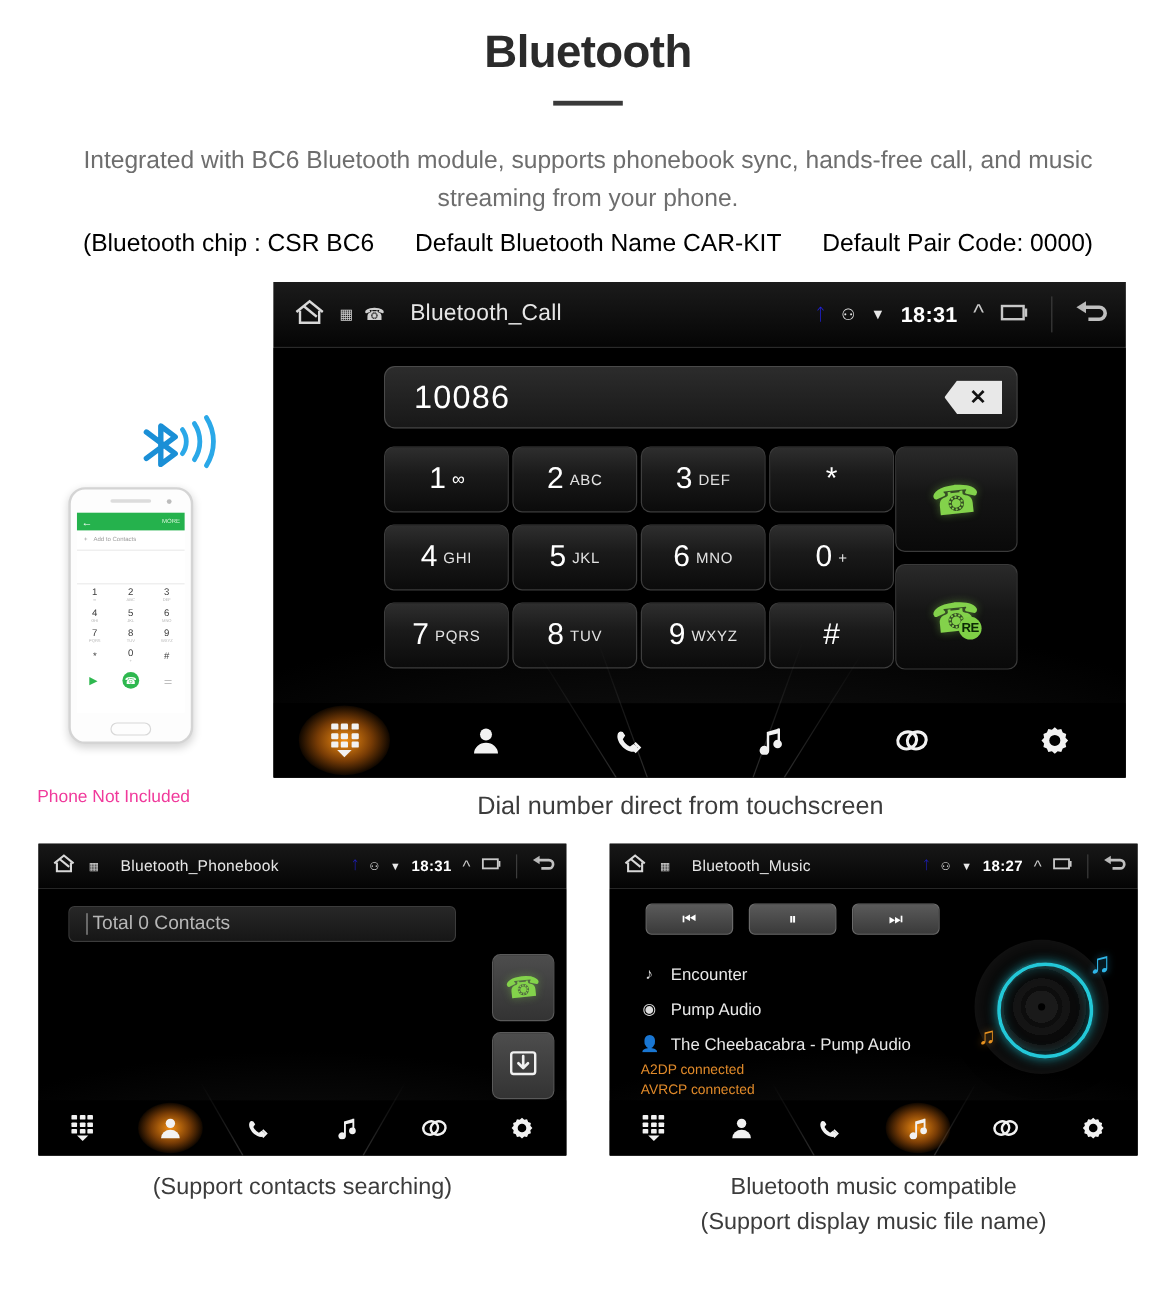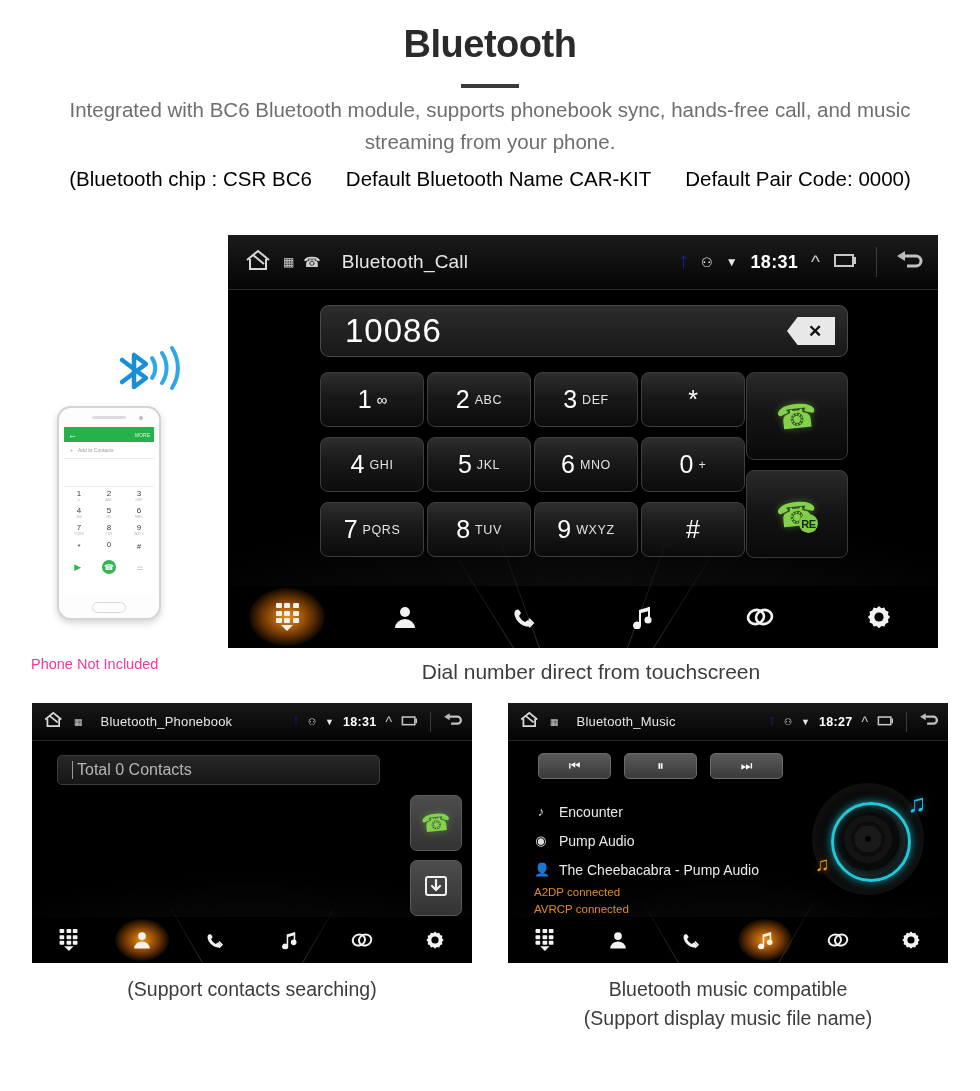--- a/index.html
+++ b/index.html
@@ -24,21 +24,21 @@
   .title-rule {
     width: 58px; height: 4px;
     background: #3a3a3a;
     margin: 18px auto 0;
   }
   .subtitle {
     text-align: center;
     font-size: 20.5px;
     color: #6e6e6e;
     line-height: 1.55;
-    margin-top: 6px;
+    margin-top: 30px;
     padding: 0 22px;
   }
   .specs {
     display: flex;
     justify-content: center;
     gap: 34px;
     margin-top: 10px;
     font-size: 20.5px;
     color: #000000;
     white-space: nowrap;
@@ -89,21 +89,21 @@
 
   .numfield {
     position: absolute; left: 92px; top: 15px;
     width: 528px; height: 52px;
     background: linear-gradient(#2c2c2c, #181818);
     border: 1px solid #4a4a4a;
     border-radius: 9px;
     display: flex; align-items: center;
     padding: 0 12px 0 24px;
   }
-  .numfield-val { color: #fff; font-size: 33px; letter-spacing: 1px; }
+  .numfield-val { color: #fff; font-size: 27px; letter-spacing: 1px; }
   .backspace {
     margin-left: auto;
     width: 48px; height: 28px;
     background: #e8e8e8;
     clip-path: polygon(0% 50%, 22% 0%, 100% 0%, 100% 100%, 22% 100%);
     display: flex; align-items: center; justify-content: center;
   }
   .backspace span { color: #111; font-size: 17px; font-weight: bold; margin-left: 8px; }
 
   .keypad {
@@ -229,21 +229,21 @@
     width:34px; height:11px; border:1.5px solid #d8d8d8; border-radius:6px;
   }
   .bt-logo { position: absolute; left: 112px; top: 338px; width: 80px; height: 66px; }
   .notinc {
     position: absolute; left: 31px; top: 656px;
     color: #f0399b; font-size: 14.5px;
   }
 
   
   .cap-main {
-    position: absolute; left: 236px; top: 660px; width: 710px;
+    position: absolute; left: 212px; top: 660px; width: 710px;
     text-align: center; font-size: 21px; color: #3c3c3c;
   }
   .cap-bl {
     position: absolute; left: 32px; top: 975px; width: 440px;
     text-align: center; font-size: 19.5px; color: #3c3c3c; line-height: 1.48;
   }
   .cap-br {
     position: absolute; left: 508px; top: 975px; width: 440px;
     text-align: center; font-size: 19.5px; color: #3c3c3c; line-height: 1.48;
   }

